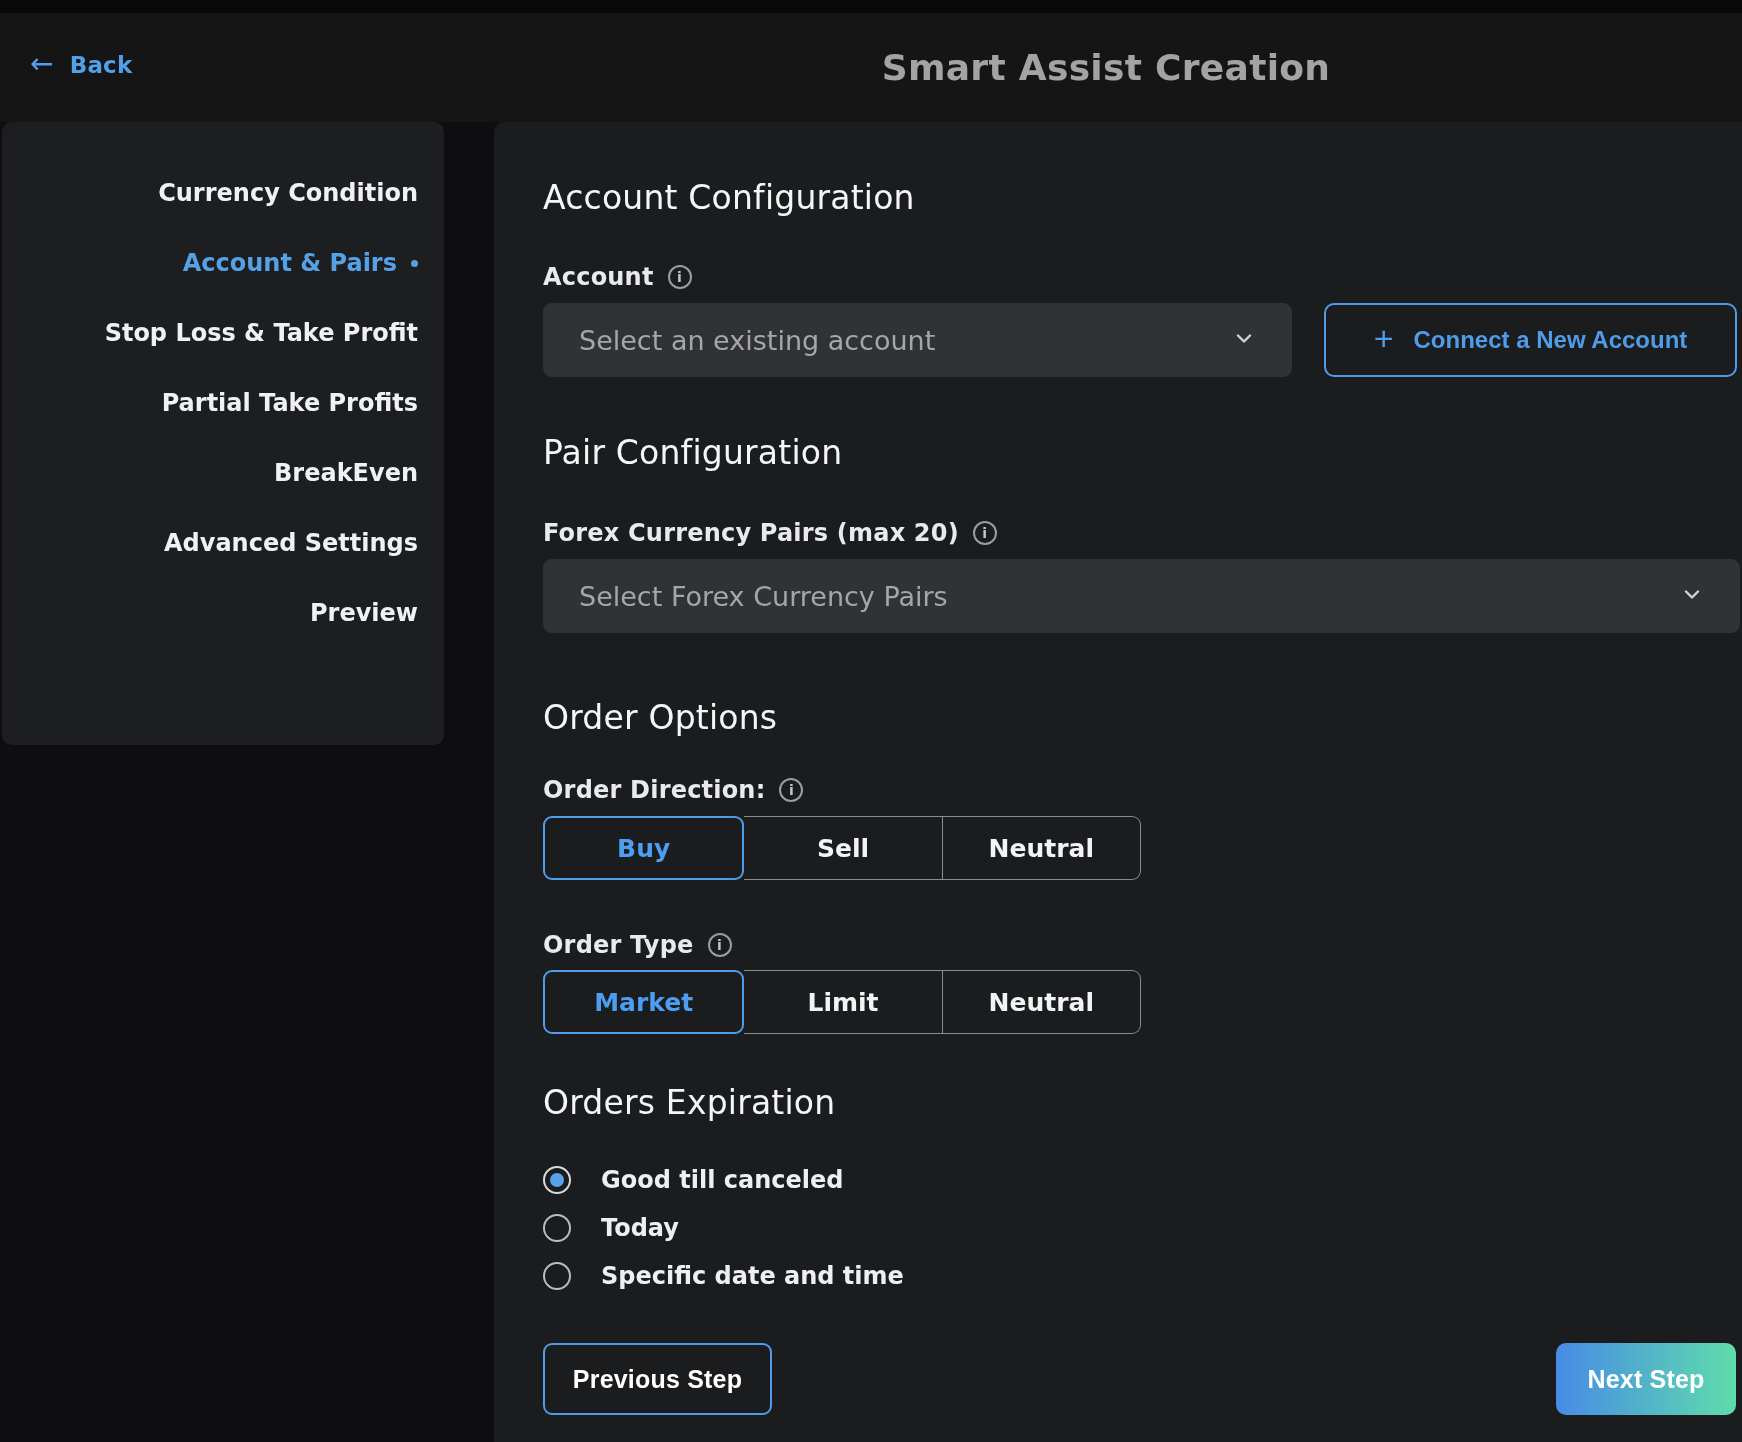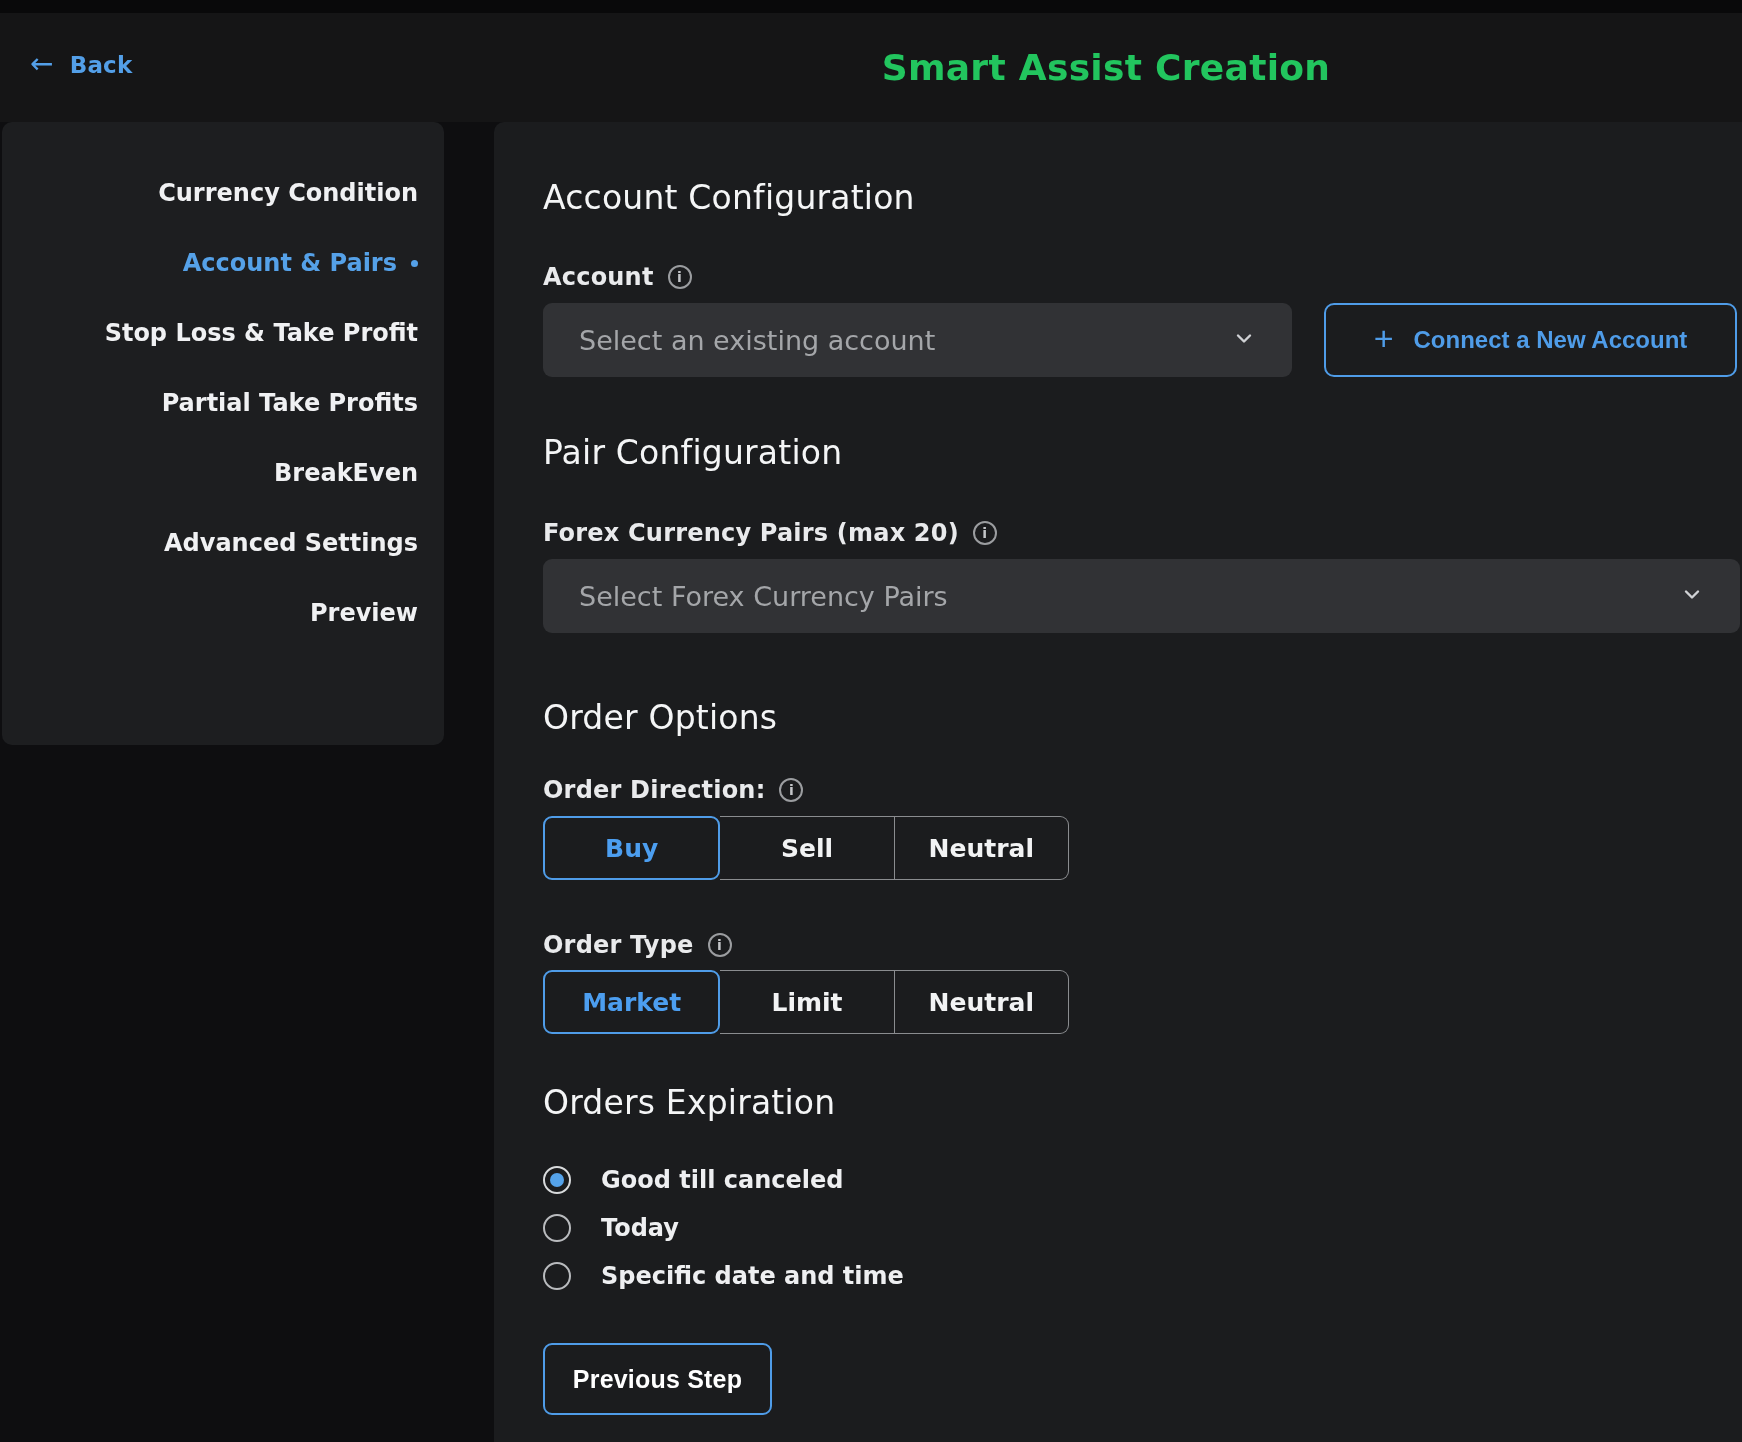--- a/index.html
+++ b/index.html
@@ -12,21 +12,21 @@
   .top-strip{position:absolute;left:0;top:0;width:1742px;height:13px;background:#09090a;}
   
   .header{position:absolute;left:0;top:13px;width:1742px;height:109px;background:#151516;}
   .back-link{
     position:absolute;left:30px;top:38px;display:flex;align-items:center;gap:16px;
     color:#539fe8;font-size:23px;font-weight:700;cursor:pointer;letter-spacing:.2px;
   }
   .back-arrow{font-size:28px;font-weight:400;line-height:1;transform:translateY(-1px);}
   .page-title{
     position:absolute;left:470px;right:0;top:34px;text-align:center;
-    font-size:36px;font-weight:700;color:#22c55e;letter-spacing:.3px;
+    font-size:36px;font-weight:700;color:#a3a3a3;letter-spacing:.3px;
   }
   
   .sidebar{
     position:absolute;left:2px;top:122px;width:442px;height:623px;
     background:#1d1e20;border-radius:10px;
     display:flex;flex-direction:column;align-items:flex-end;
     padding:36px 26px 0 0;box-sizing:border-box;
   }
   .side-item{
     height:70px;display:flex;align-items:center;justify-content:flex-end;
@@ -71,21 +71,21 @@
   .dd-text{flex:1;}
   .chevron{flex:none;}
   .btn-connect{
     position:absolute;left:830px;top:181px;width:413px;height:74px;
     border:2px solid #4f9ce8;border-radius:10px;background:transparent;
     display:flex;align-items:center;justify-content:center;gap:20px;
     color:#4f9ce8;font-size:24px;font-weight:600;cursor:pointer;
   }
   .plus-glyph{font-size:34px;font-weight:300;line-height:1;transform:translateY(-2px);}
   
-  .seg-group{position:absolute;left:49px;width:526px;height:64px;display:flex;}
+  .seg-group{position:absolute;left:49px;width:598px;height:64px;display:flex;}
   .seg-direction{top:694px;}
   .seg-type{top:848px;}
   .seg{
     flex:1;display:flex;align-items:center;justify-content:center;
     border:1px solid #8a8c8f;border-left:none;cursor:pointer;
     font-size:25px;font-weight:600;color:#f2f3f4;background:transparent;
   }
   .seg:last-child{border-radius:0 9px 9px 0;}
   .seg.selected{
     border:2px solid #4f9ce8;border-radius:9px;color:#4c9ef0;
@@ -231,14 +231,15 @@
   <div class="radio-row r2">
     <span class="radio"></span>
     <span>Today</span>
   </div>
   <div class="radio-row r3">
     <span class="radio"></span>
     <span>Specific date and time</span>
   </div>
 
   <button class="btn-prev">Previous Step</button>
+  <button class="btn-next">Next Step</button>
 
 </div>
 
 </body></html>

